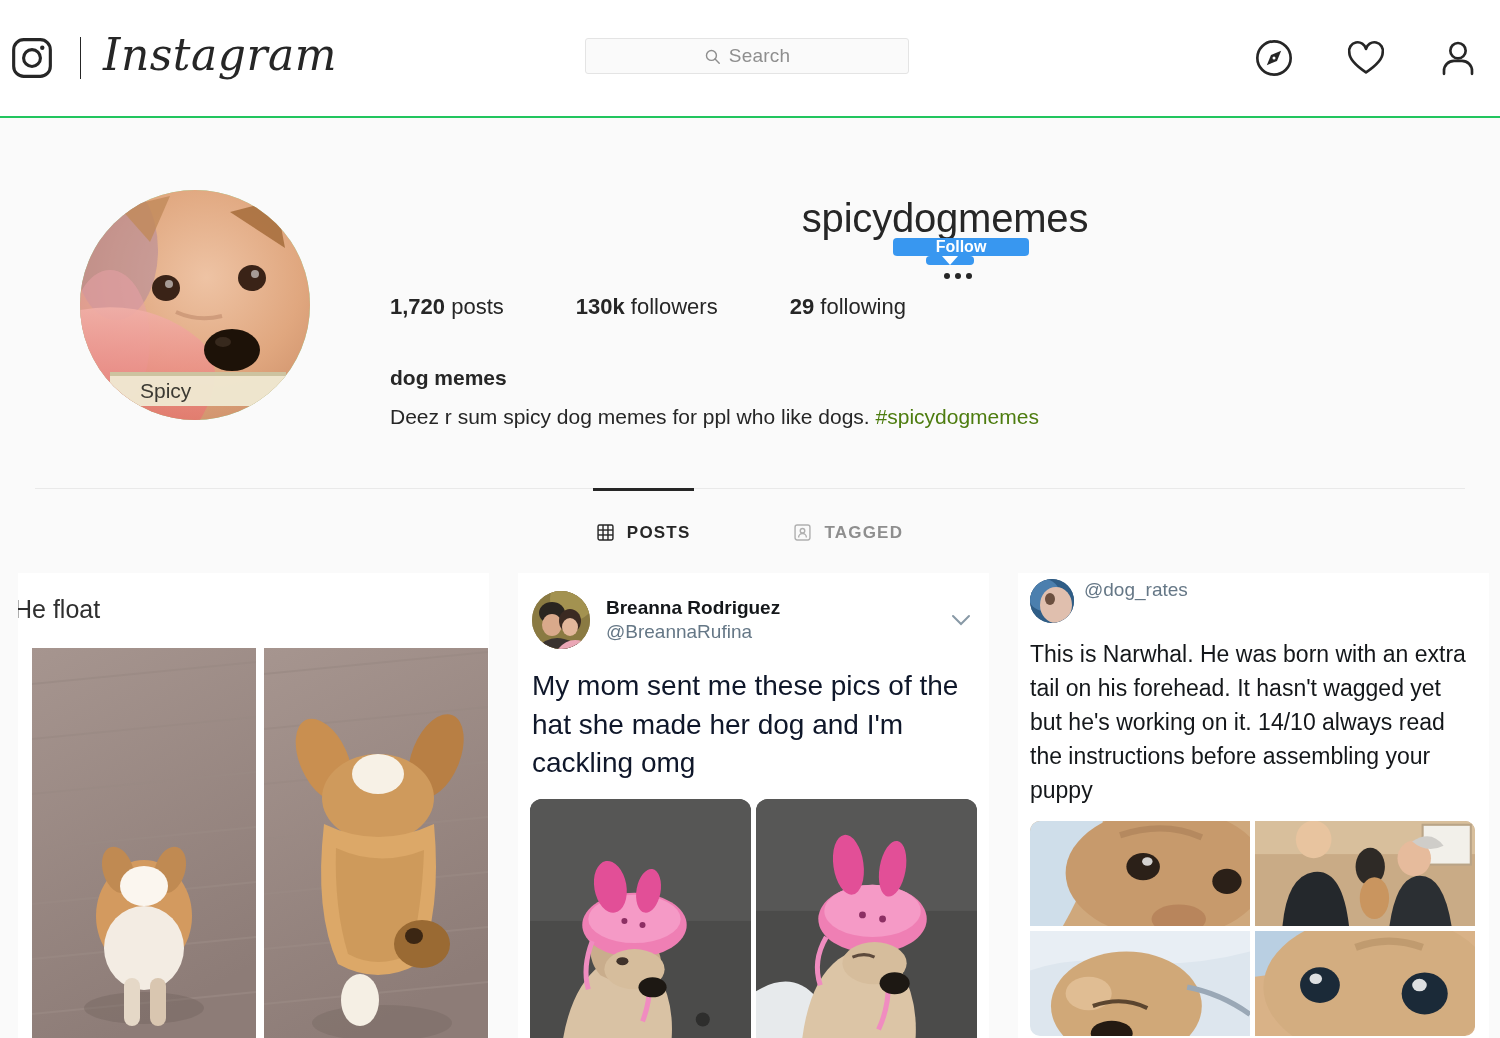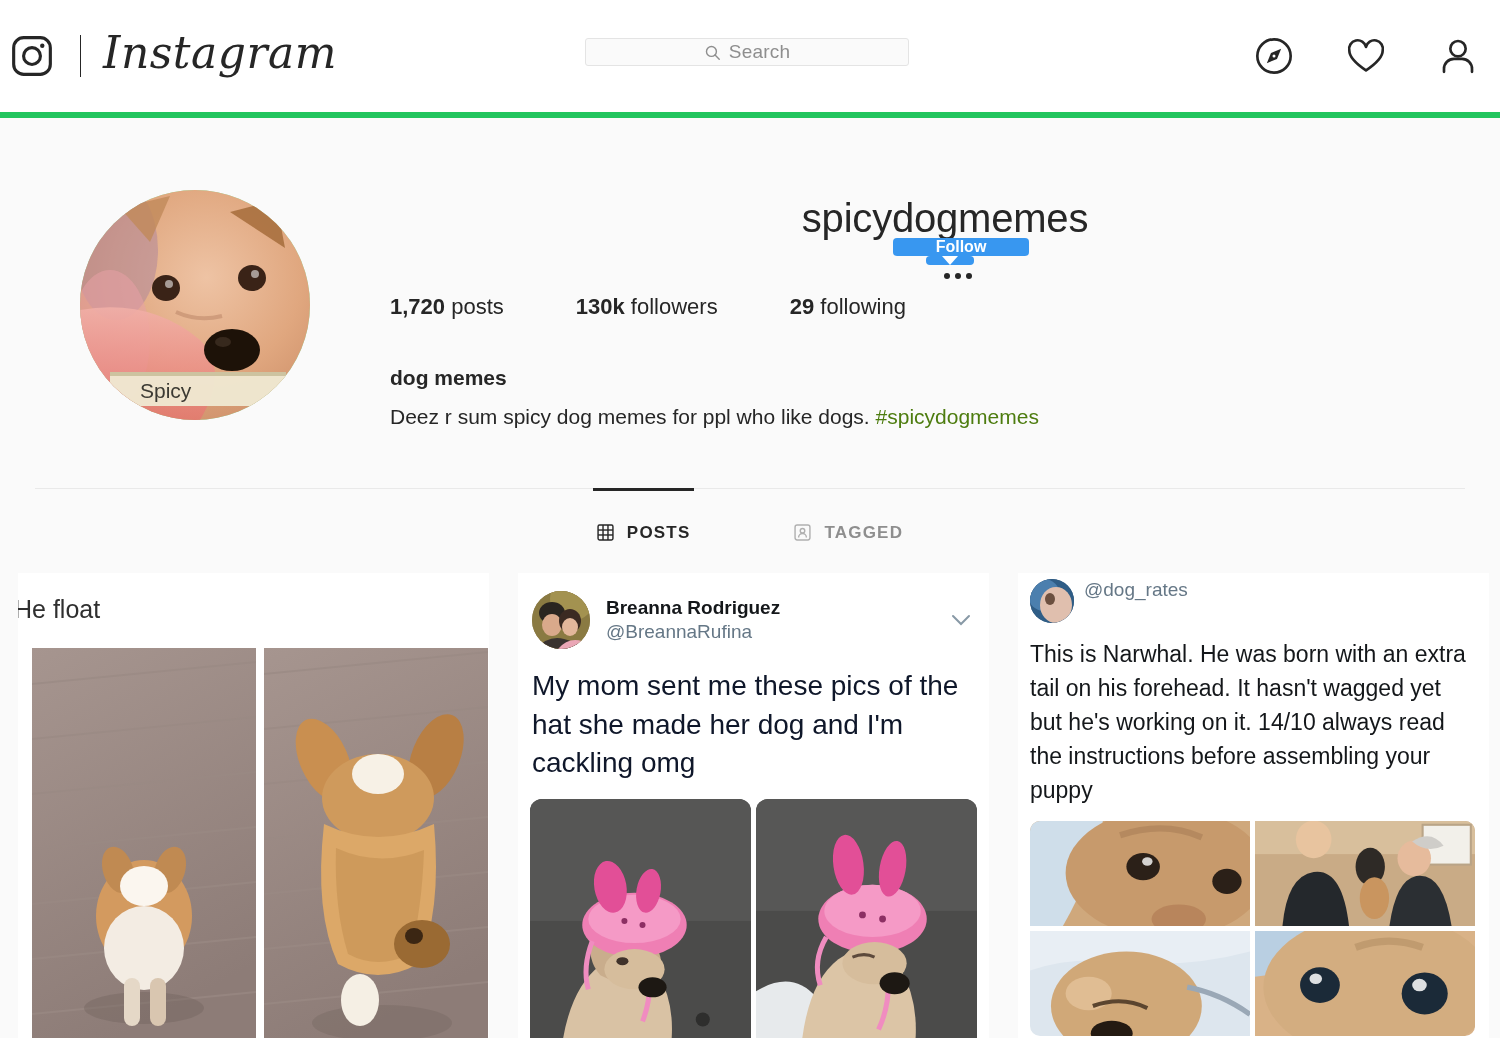--- a/index.html
+++ b/index.html
@@ -8,21 +8,21 @@
     background: #fafafa;
     font-family: "Liberation Sans", sans-serif;
     overflow: hidden;
   }
 
   
   .navbar {
     position: relative;
     height: 118px;
     background: #ffffff;
-    border-bottom: 6px solid #22c55e;
+    border-bottom: 2px solid #22c55e;
     display: flex;
     align-items: center;
   }
   .nav-left {
     display: flex;
     align-items: center;
     margin-left: 10px;
   }
   .ig-camera { width: 44px; height: 44px; display: block; }
   .nav-divider {
@@ -36,21 +36,21 @@
     font-size: 44px;
     color: #262626;
     letter-spacing: 0.5px;
     line-height: 1;
     padding-bottom: 6px;
   }
 
   .search-wrap {
     position: absolute;
     left: 585px; top: 38px;
-    width: 324px; height: 28px;
+    width: 324px; height: 36px;
   }
   .search-box {
     width: 100%; height: 100%;
     background: #fafafa;
     border: 1px solid #e4e4e4;
     border-radius: 3px;
     display: flex;
     align-items: center;
     justify-content: center;
     gap: 8px;

